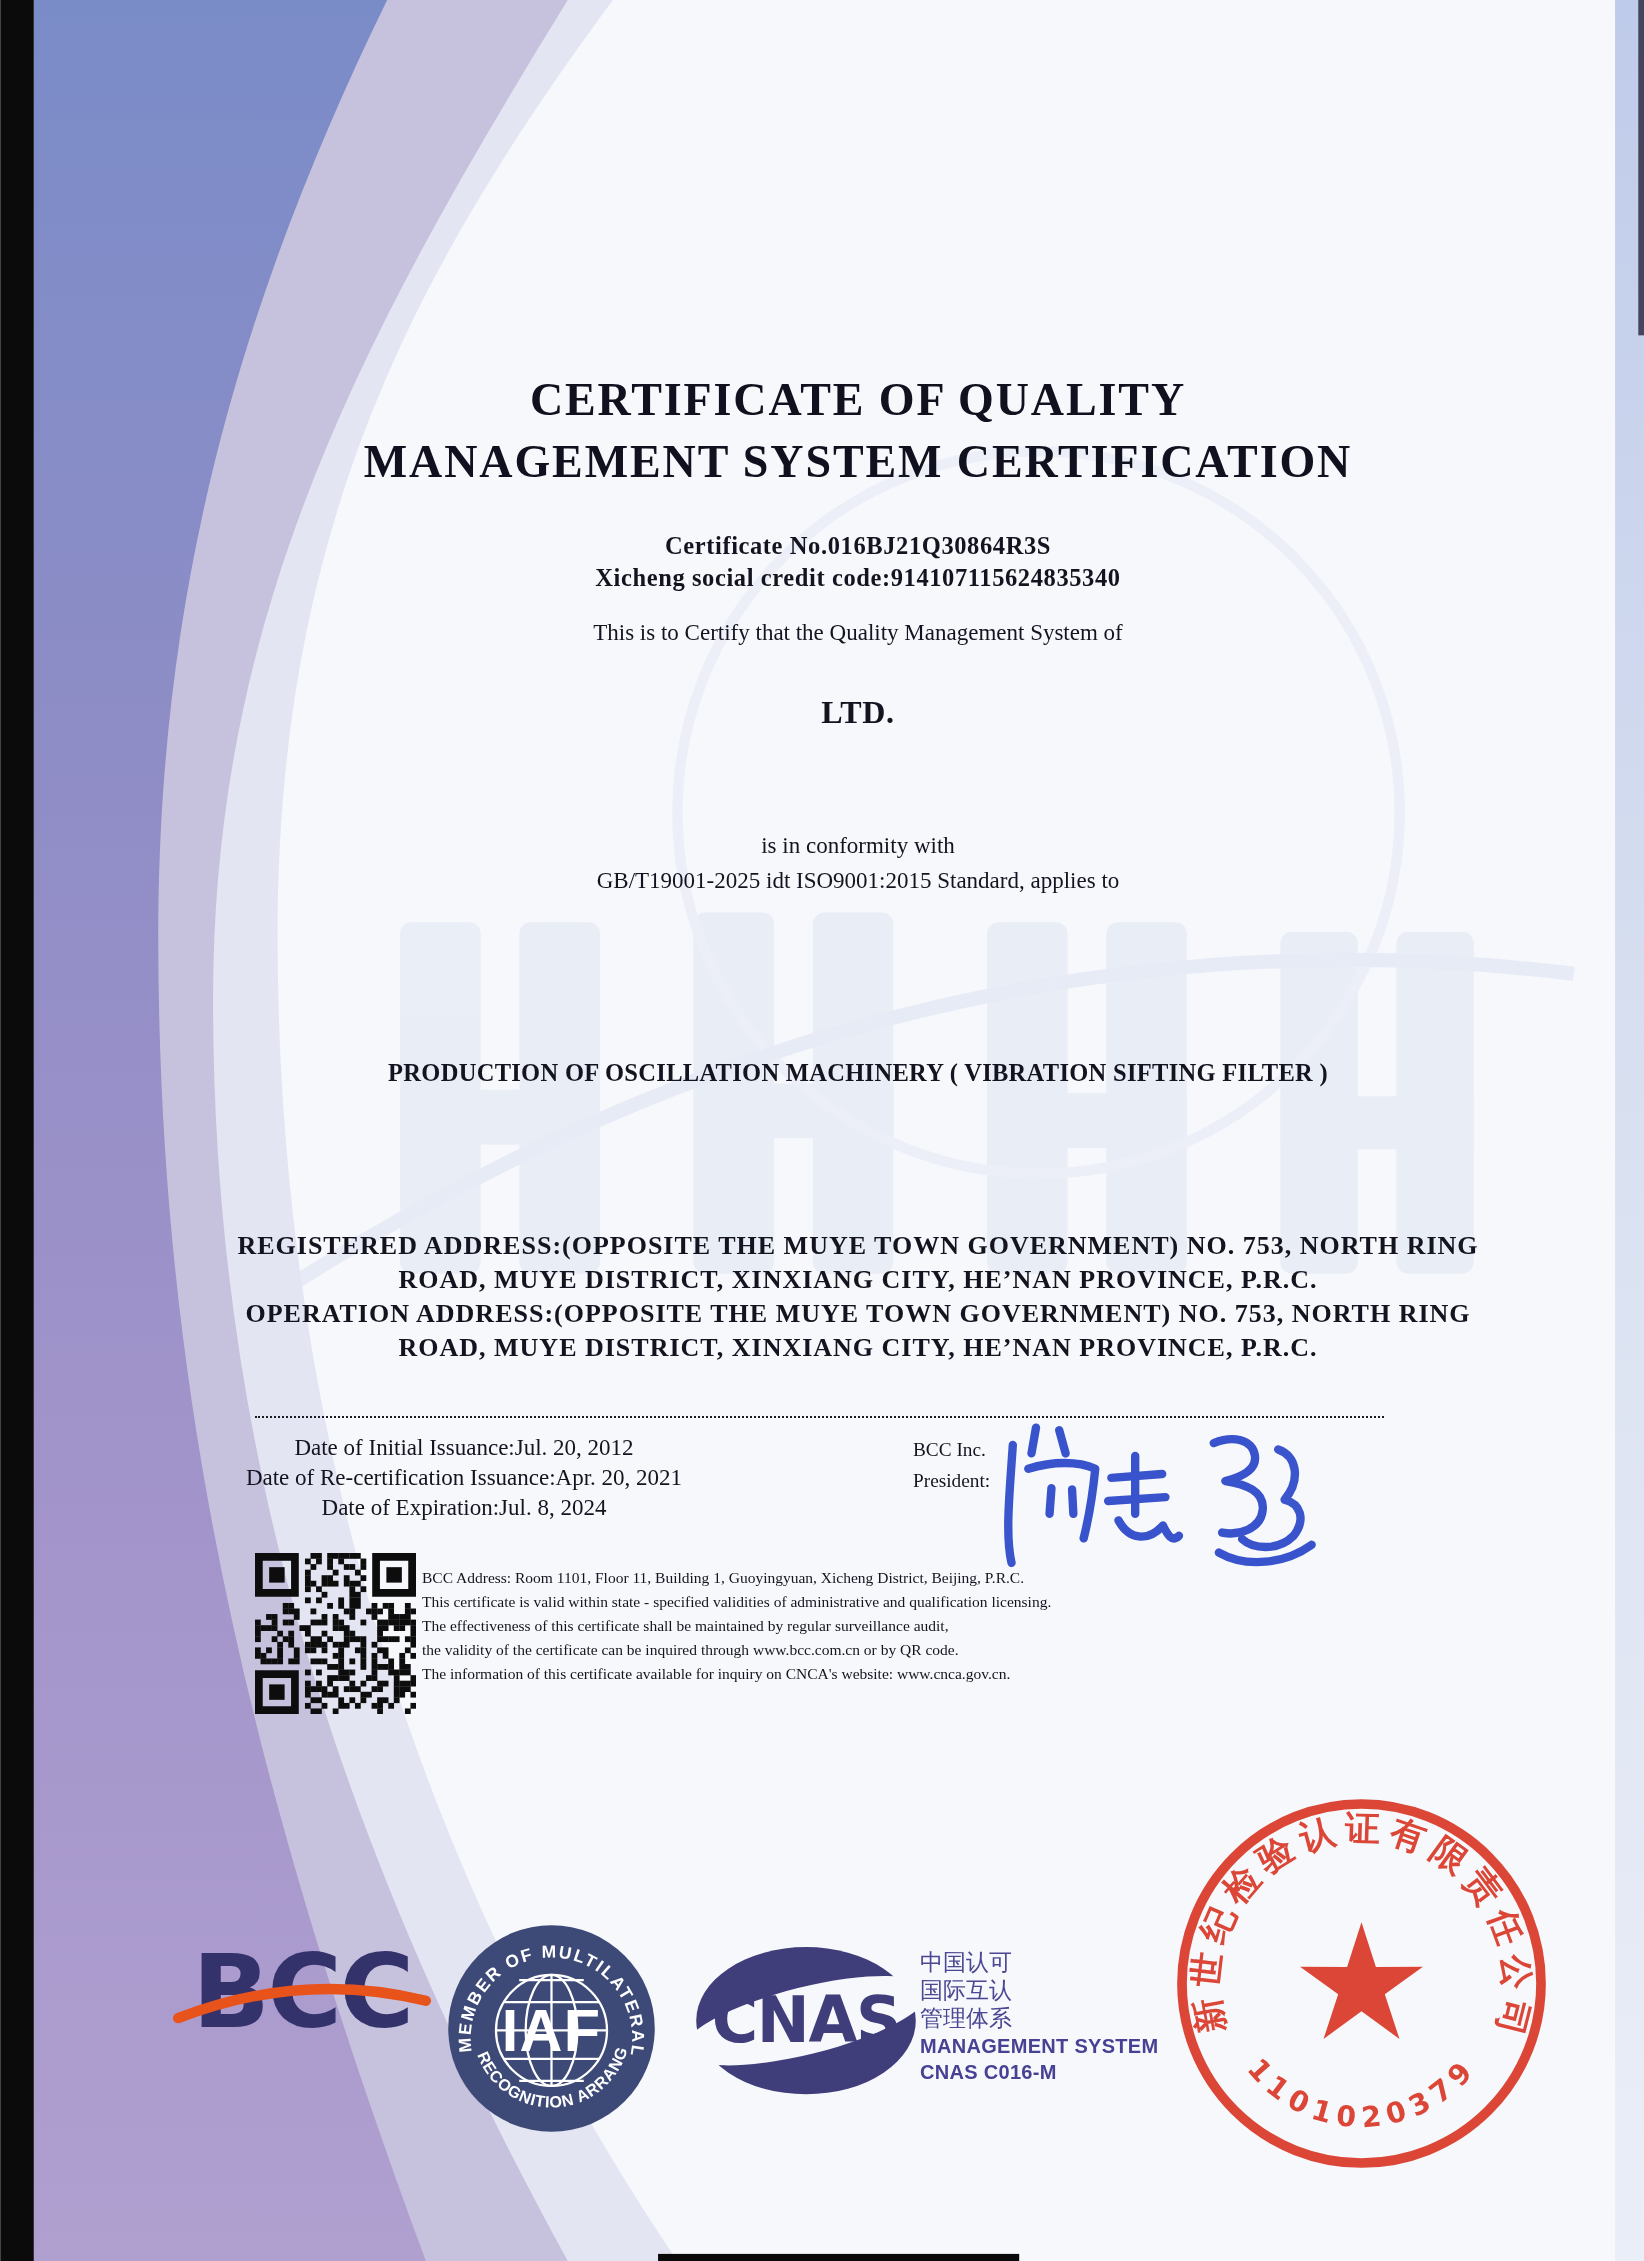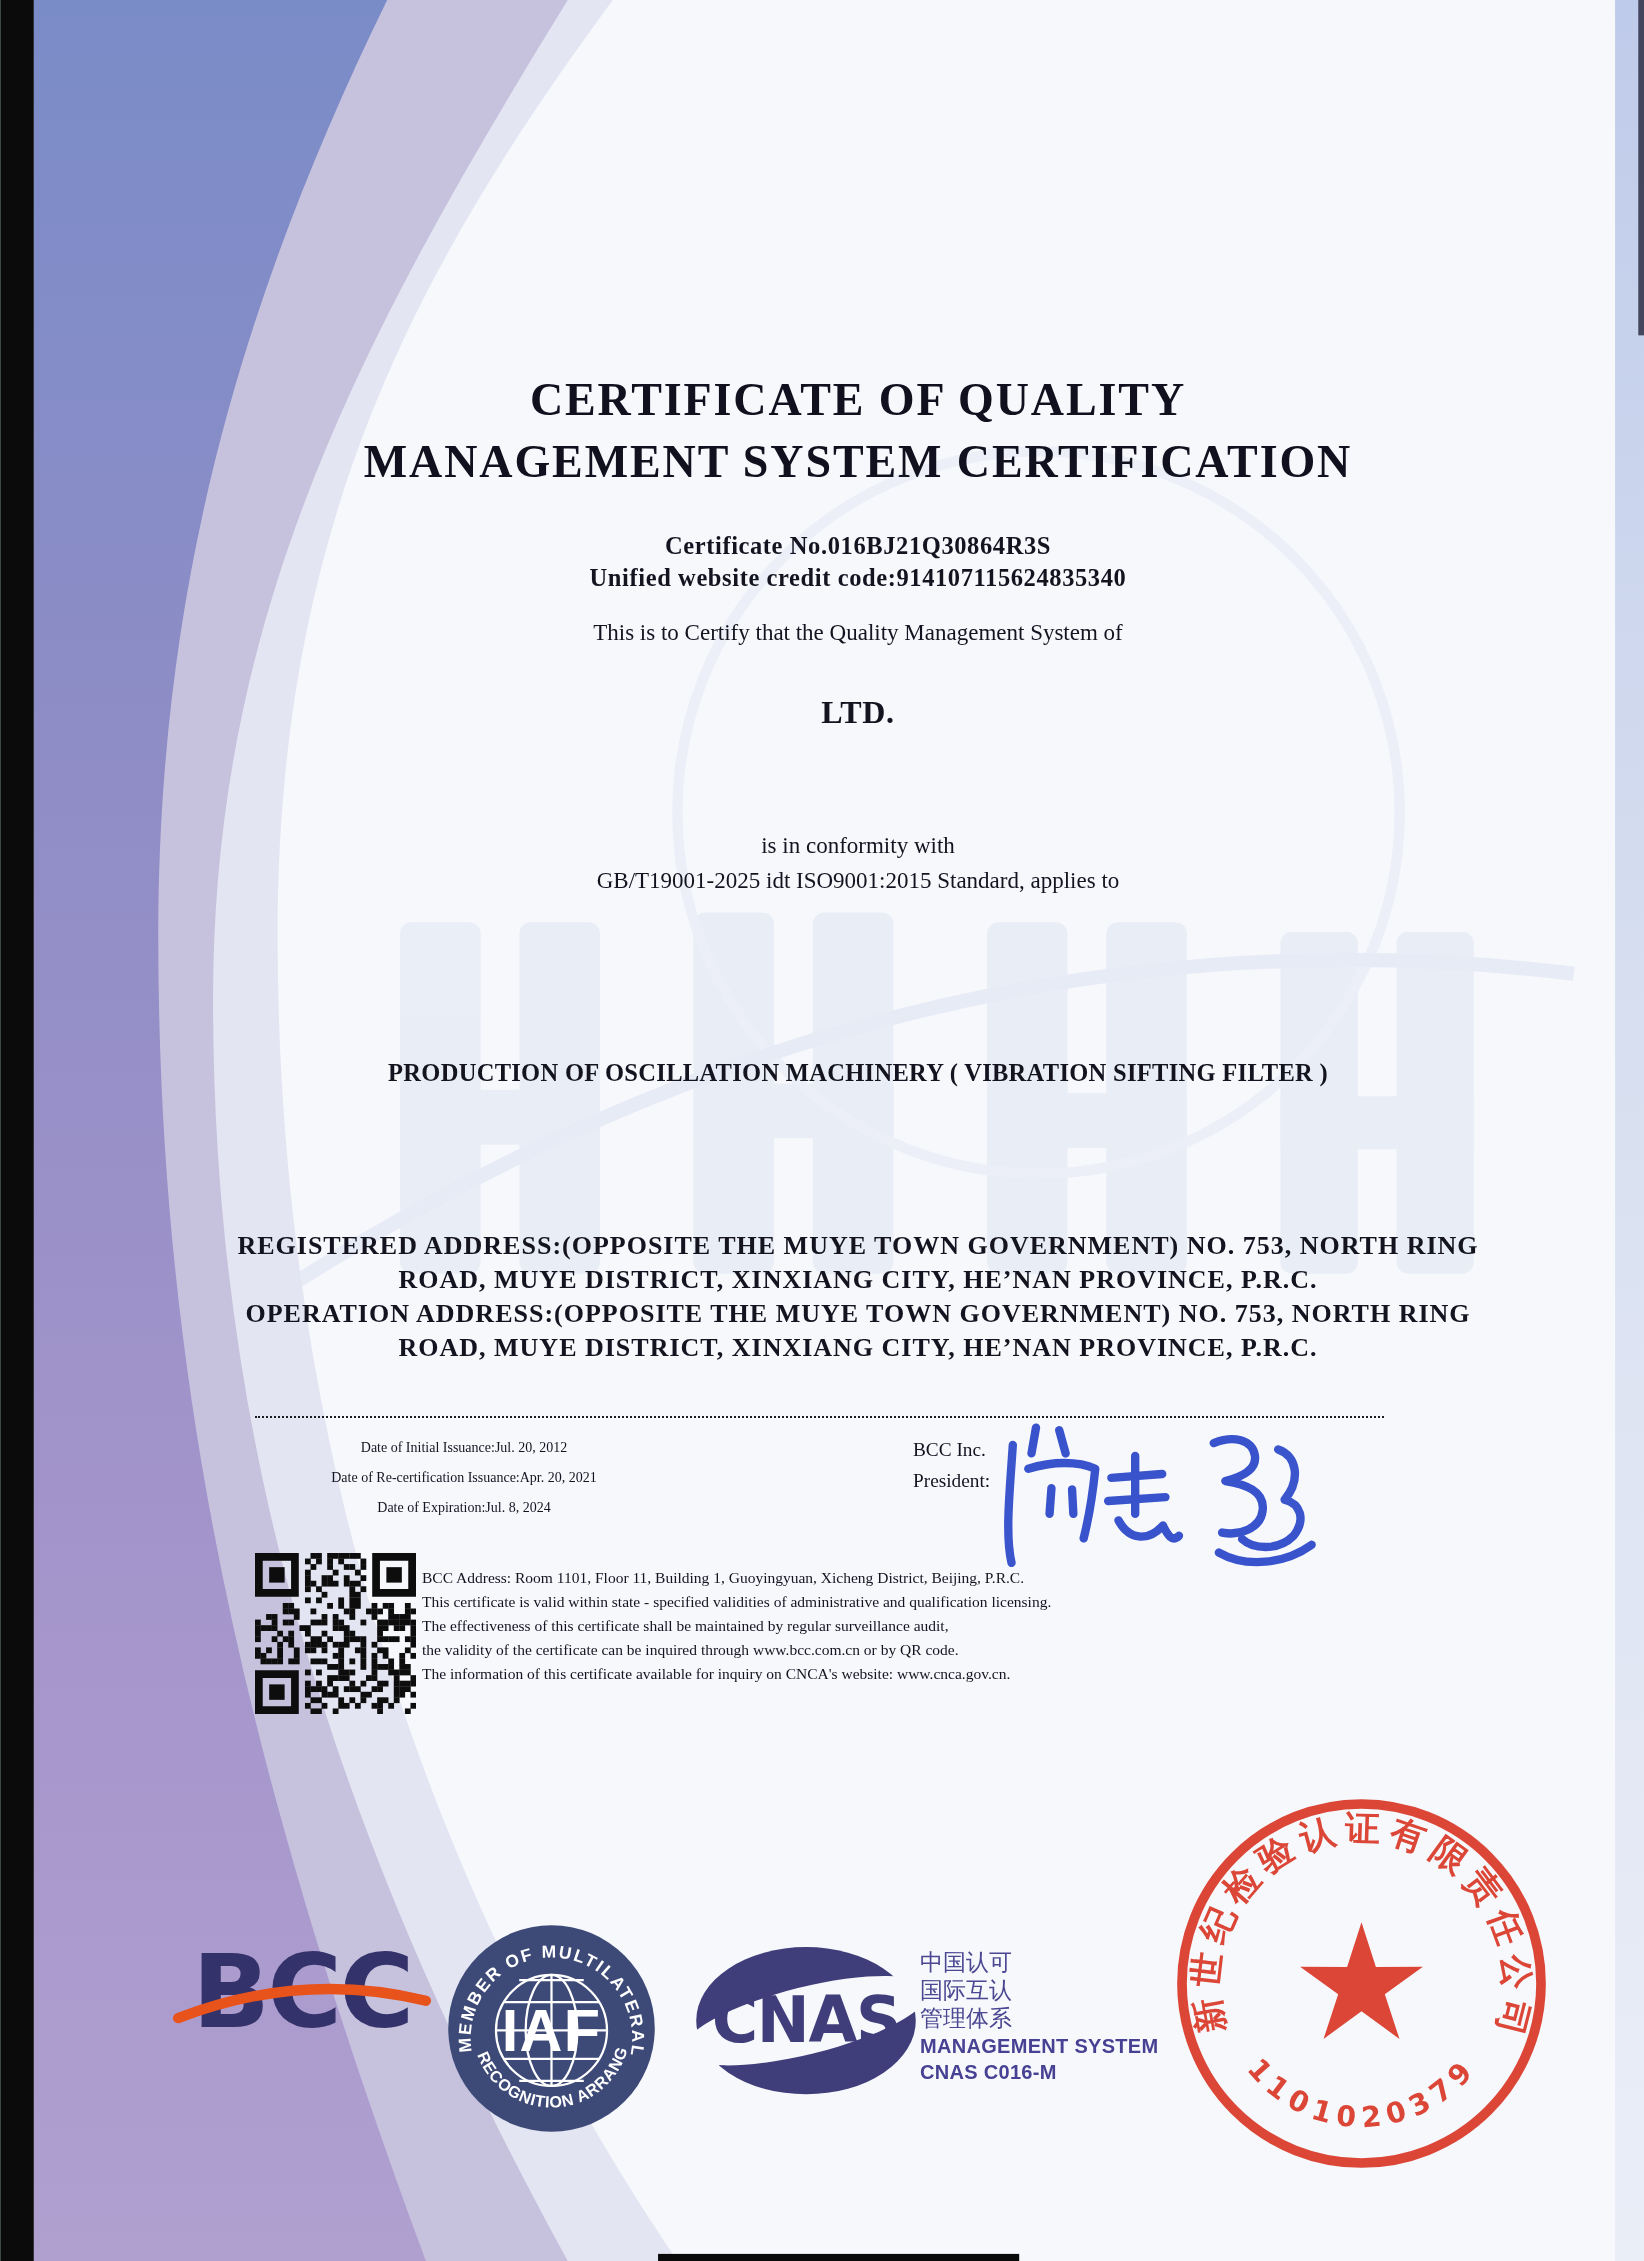--- a/index.html
+++ b/index.html
@@ -12,21 +12,21 @@
   .bg{position:absolute;left:0;top:0;width:1645px;height:2261px;}
   .abs{position:absolute;}
   .center-col{left:71px;width:1574px;text-align:center;}
   .title{font-size:46px;font-weight:bold;line-height:62px;letter-spacing:1.9px;color:#10101e;}
   .certno{font-size:24.5px;font-weight:bold;line-height:32px;letter-spacing:0.6px;}
   .intro{font-size:23px;line-height:30px;}
   .company{font-size:32px;font-weight:bold;line-height:43px;letter-spacing:0.6px;}
   .conform{font-size:23px;line-height:30px;}
   .scope{font-size:24.5px;font-weight:600;letter-spacing:0.3px;}
   .addr{font-size:26px;line-height:34px;letter-spacing:1px;font-weight:bold;}
-  .dates{font-size:14px;line-height:30px;}
+  .dates{font-size:23px;line-height:30px;}
   .issuer{font-size:19.3px;line-height:31px;}
   .fineprint{font-size:15.5px;line-height:24px;}
   .dotline{border-top:2.6px dotted #1b1b22;height:0;}
   .cjk-line{font-size:23px;line-height:28px;color:#4b4791;}
   .cnas-en{font-family:"Liberation Sans",sans-serif;font-weight:bold;font-size:20px;line-height:26px;color:#474193;letter-spacing:0.3px;}
   .vh{position:absolute;width:0.6px;height:0.6px;overflow:hidden;clip:rect(0 0 0 0);white-space:nowrap;}
   svg text{font-family:"Liberation Sans",sans-serif;}
   .stampwrap{mix-blend-mode:multiply;opacity:0.94;}
 </style>
 </head>
@@ -78,21 +78,21 @@
     <rect x="1020" y="3495" width="560" height="11" fill="#0a0a0a"></rect>
   </svg>
 
   <div class="abs center-col title" style="top:369px;">
     <div>CERTIFICATE OF QUALITY</div>
     <div>MANAGEMENT SYSTEM CERTIFICATION</div>
   </div>
 
   <div class="abs center-col certno" style="top:530px;">
     <div>Certificate No.016BJ21Q30864R3S</div>
-    <div>Unified website credit code:914107115624835340</div>
+    <div>Xicheng social credit code:914107115624835340</div>
   </div>
 
   <div class="abs center-col intro" style="top:618px;">This is to Certify that the Quality Management System of</div>
 
   <div class="abs center-col company" style="top:691px;">
     <div>LTD.</div>
   </div>
 
   <div class="abs center-col conform" style="top:831px;">is in conformity with</div>
   <div class="abs center-col conform" style="top:866px;">GB/T19001-2025 idt ISO9001:2015 Standard, applies to</div>

